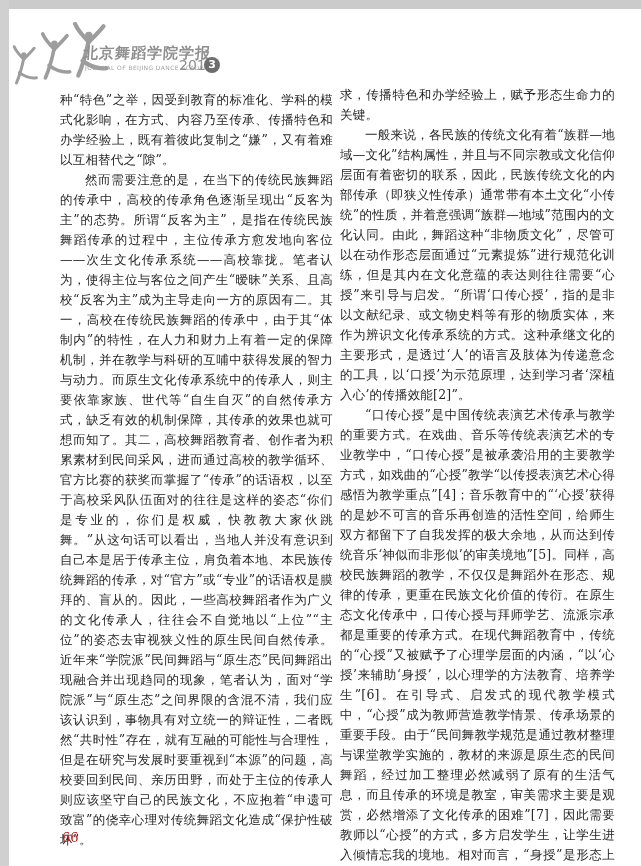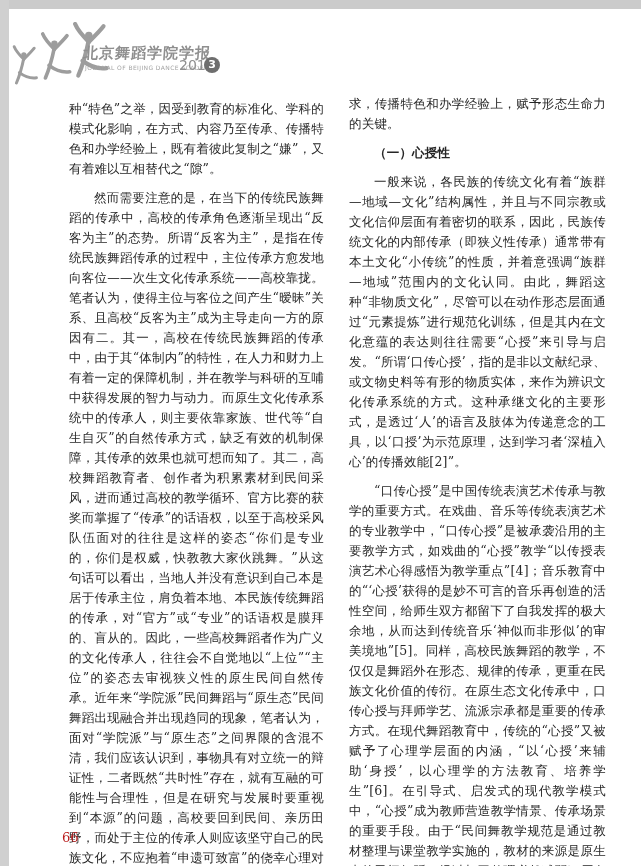--- a/index.html
+++ b/index.html
@@ -42,21 +42,21 @@
   
   .col {
     position:absolute;
     text-align:justify;
     font-size:12.5px; line-height:20px;
     color:#262626;
     letter-spacing:0.2px;
   }
   .col-left  { left:60px;  top:90px; width:273px; }
   .col-right { left:340px; top:85px; width:275px; }
-  .col p { margin:9px; text-indent:2em; }
+  .col p { margin:0; text-indent:2em; }
   .col p.no-indent { text-indent:0; }
   .section-heading {
     font-family:"DejaVu Sans", sans-serif;
     font-weight:bold; text-align:center;
     font-size:14.5px; line-height:24px;
     margin:15px 0 11px 0;
   }
   .sub-heading {
     font-family:"DejaVu Sans", sans-serif;
     font-weight:bold; text-indent:2em;
@@ -111,19 +111,18 @@
   <p>然而需要注意的是，在当下的传统民族舞蹈的传承中，高校的传承角色逐渐呈现出“反客为主”的态势。所谓“反客为主”，是指在传统民族舞蹈传承的过程中，主位传承方愈发地向客位——次生文化传承系统——高校靠拢。笔者认为，使得主位与客位之间产生“暧昧”关系、且高校“反客为主”成为主导走向一方的原因有二。其一，高校在传统民族舞蹈的传承中，由于其“体制内”的特性，在人力和财力上有着一定的保障机制，并在教学与科研的互哺中获得发展的智力与动力。而原生文化传承系统中的传承人，则主要依靠家族、世代等“自生自灭”的自然传承方式，缺乏有效的机制保障，其传承的效果也就可想而知了。其二，高校舞蹈教育者、创作者为积累素材到民间采风，进而通过高校的教学循环、官方比赛的获奖而掌握了“传承”的话语权，以至于高校采风队伍面对的往往是这样的姿态“你们是专业的，你们是权威，快教教大家伙跳舞。”从这句话可以看出，当地人并没有意识到自己本是居于传承主位，肩负着本地、本民族传统舞蹈的传承，对“官方”或“专业”的话语权是膜拜的、盲从的。因此，一些高校舞蹈者作为广义的文化传承人，往往会不自觉地以“上位”“主位”的姿态去审视狭义性的原生民间自然传承。近年来“学院派”民间舞蹈与“原生态”民间舞蹈出现融合并出现趋同的现象，笔者认为，面对“学院派”与“原生态”之间界限的含混不清，我们应该认识到，事物具有对立统一的辩证性，二者既然“共时性”存在，就有互融的可能性与合理性，但是在研究与发展时要重视到“本源”的问题，高校要回到民间、亲历田野，而处于主位的传承人则应该坚守自己的民族文化，不应抱着“申遗可致富”的侥幸心理对传统舞蹈文化造成“保护性破坏”。</p>
   <div class="section-heading">
     <div>二、高校传统民族舞蹈传承的心授</div>
 
   </div>
 
 </div>
 
 <div class="col col-right">
   <p class="no-indent">求，传播特色和办学经验上，赋予形态生命力的关键。</p>
-  <p class="sub-heading">（一）心授性</p>
   <p>一般来说，各民族的传统文化有着“族群—地域—文化”结构属性，并且与不同宗教或文化信仰层面有着密切的联系，因此，民族传统文化的内部传承（即狭义性传承）通常带有本土文化“小传统”的性质，并着意强调“族群—地域”范围内的文化认同。由此，舞蹈这种“非物质文化”，尽管可以在动作形态层面通过“元素提炼”进行规范化训练，但是其内在文化意蕴的表达则往往需要“心授”来引导与启发。“所谓‘口传心授’，指的是非以文献纪录、或文物史料等有形的物质实体，来作为辨识文化传承系统的方式。这种承继文化的主要形式，是透过‘人’的语言及肢体为传递意念的工具，以‘口授’为示范原理，达到学习者‘深植入心’的传播效能[2]”。</p>
   <p>“口传心授”是中国传统表演艺术传承与教学的重要方式。在戏曲、音乐等传统表演艺术的专业教学中，“口传心授”是被承袭沿用的主要教学方式，如戏曲的“心授”教学“以传授表演艺术心得感悟为教学重点”[4]；音乐教育中的“‘心授’获得的是妙不可言的音乐再创造的活性空间，给师生双方都留下了自我发挥的极大余地，从而达到传统音乐‘神似而非形似’的审美境地”[5]。同样，高校民族舞蹈的教学，不仅仅是舞蹈外在形态、规律的传承，更重在民族文化价值的传衍。在原生态文化传承中，口传心授与拜师学艺、流派宗承都是重要的传承方式。在现代舞蹈教育中，传统的“心授”又被赋予了心理学层面的内涵，“以‘心授’来辅助‘身授’，以心理学的方法教育、培养学生”[6]。在引导式、启发式的现代教学模式中，“心授”成为教师营造教学情景、传承场景的重要手段。由于“民间舞教学规范是通过教材整理与课堂教学实施的，教材的来源是原生态的民间舞蹈，经过加工整理必然减弱了原有的生活气息，而且传承的环境是教室，审美需求主要是观赏，必然增添了文化传承的困难”[7]，因此需要教师以“心授”的方式，多方启发学生，让学生进入倾情忘我的境地。相对而言，“身授”是形态上的严格要求，而“心授”则是超越形态，赋予形态生命力的关键。</p>
 
 </div>
 
 <div class="page-number">66</div>
 
 </body></html>

